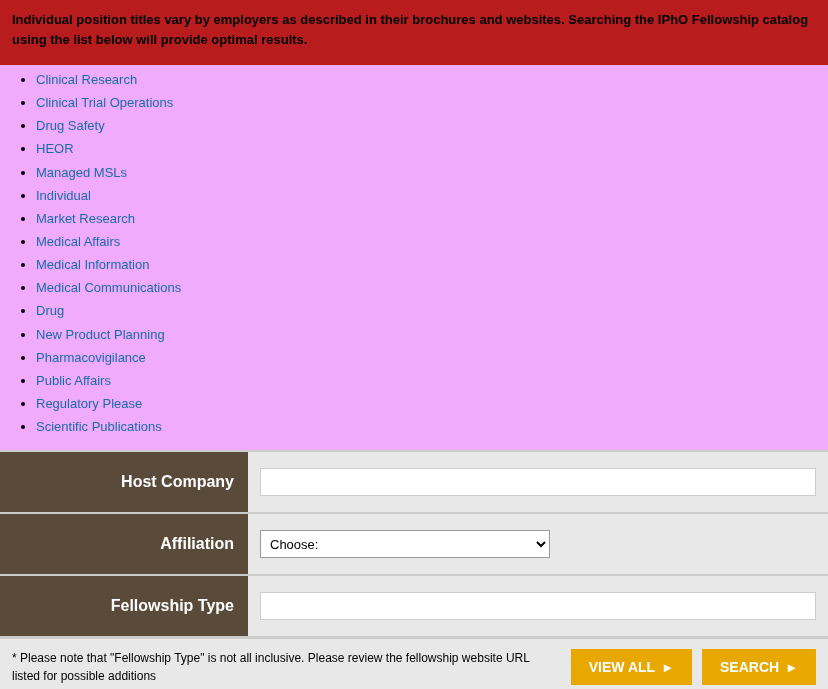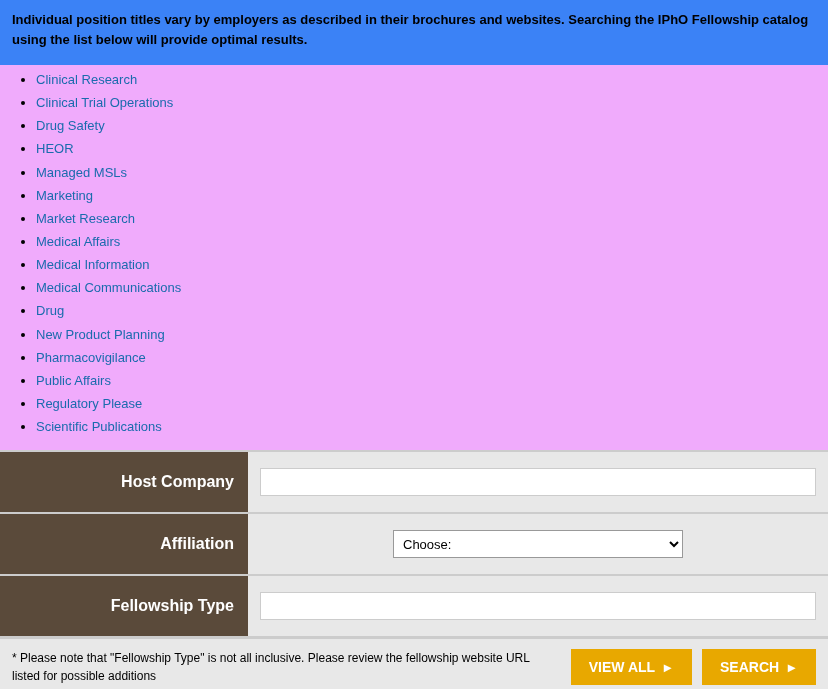--- a/index.html
+++ b/index.html
@@ -16,21 +16,21 @@
       min-height: 689px;
     }
 
     .container {
       width: 828px;
       background: #f0f0f0;
       padding: 0;
     }
 
     .intro-section {
-      background: #3b82f6;
+      background: #b91c1c;
       padding: 10px 12px 6px 12px;
       border-bottom: none;
     }
 
     .intro-text {
       font-size: 13px;
       line-height: 1.5;
       color: #000;
       margin-bottom: 10px;
     }
@@ -83,21 +83,20 @@
       padding: 12px 14px;
       min-height: 60px;
     }
 
     .form-input-area {
       flex: 1;
       background: #e8e8e8;
       display: flex;
       align-items: center;
       padding: 16px 12px;
-      justify-content: center;
     }
 
     .form-input-area input[type="text"] {
       width: 100%;
       height: 28px;
       border: 1px solid #ccc;
       background: #fff;
       padding: 2px 5px;
       font-size: 13px;
       outline: none;
@@ -169,21 +168,21 @@
     </p>
   </div>
 
   <div class="list-section">
     <ul id="fellowship-list">
     <li><a href="#">Clinical Research</a></li>
         <li><a href="#">Clinical Trial Operations</a></li>
         <li><a href="#">Drug Safety</a></li>
         <li><a href="#">HEOR</a></li>
         <li><a href="#">Managed MSLs</a></li>
-        <li><a href="#">Marketing</a></li>
+        <li><a href="#">Individual</a></li>
         <li><a href="#">Market Research</a></li>
         <li><a href="#">Medical Affairs</a></li>
         <li><a href="#">Medical Information</a></li>
         <li><a href="#">Medical Communications</a></li>
         <li><a href="#">Drug</a></li>
         <li><a href="#">New Product Planning</a></li>
         <li><a href="#">Pharmacovigilance</a></li>
         <li><a href="#">Public Affairs</a></li>
         <li><a href="#">Regulatory Please</a></li>
         <li><a href="#">Scientific Publications</a></li>

